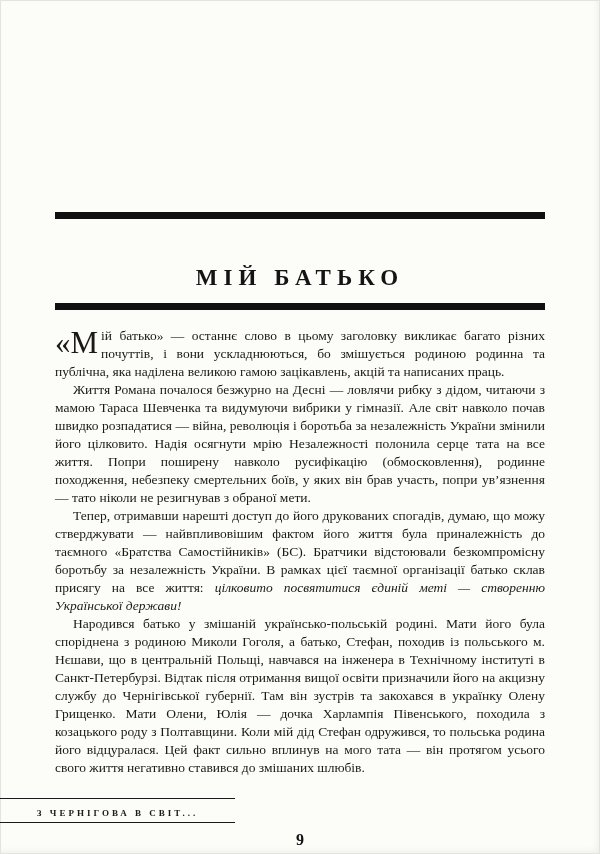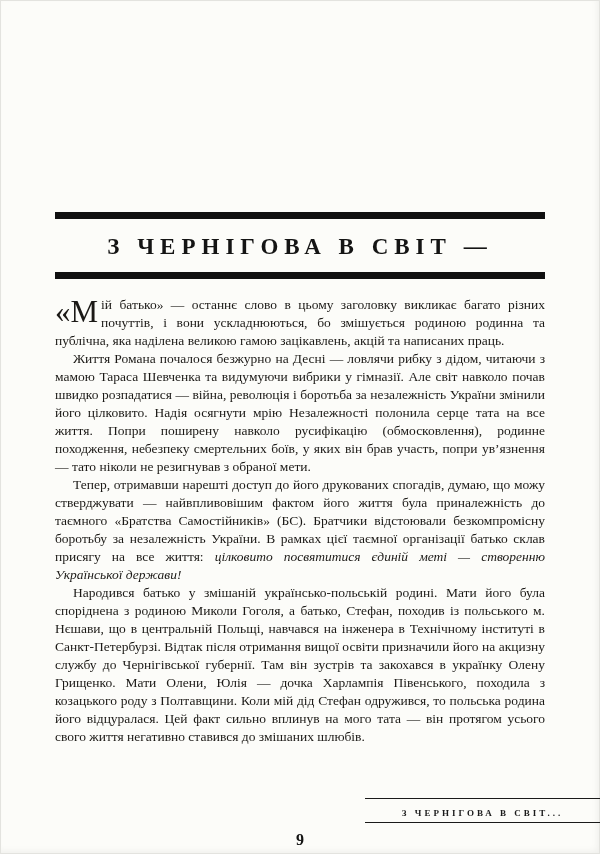--- a/index.html
+++ b/index.html
@@ -56,21 +56,21 @@
     padding:2px 3px 0 0;
     font-weight:normal;
   }
   .body-text em{font-style:italic;}
   
   .footer{
     position:absolute;
     left:0;right:0;
     bottom:31px;
     display:flex;
-    justify-content:flex-end;
+    justify-content:flex-start;
   }
   .footer-box{
     width:235px;
     border-top:1.5px solid #1a1a1a;
     border-bottom:1.5px solid #1a1a1a;
     text-align:center;
     padding:3px 0 2px 0;
   }
   .footer-text{
     font-size:9px;
@@ -90,21 +90,22 @@
 </style>
 </head>
 <body>
 
 <div class="page">
   <div class="content">
 
     <div class="title-block">
       <div class="rule-thick"></div>
       <h1 class="chapter-title">
-        <span>З ЧЕРНІГОВА В СВІТ —</span><br>
+        <br>
+        <span>МІЙ БАТЬКО</span>
       </h1>
       <div class="rule-thick"></div>
     </div>
 
     <div class="body-text">
       <p class="first">
         <span class="dropcap">«М</span><span>ій батько» — останнє слово в цьому заголовку викликає багато різних почуттів, і вони ускладнюються, бо змішується родиною родинна та публічна, яка наділена великою гамою зацікавлень, акцій та написаних праць.</span>
       </p>
       <p>Життя Романа почалося безжурно на Десні — ловлячи рибку з дідом, читаючи з мамою Тараса Шевченка та видумуючи вибрики у гімназії. Але світ навколо почав швидко розпадатися — війна, революція і боротьба за незалежність України змінили його цілковито. Надія осягнути мрію Незалежності полонила серце тата на все життя. Попри поширену навколо русифікацію (обмосковлення), родинне походження, небезпеку смертельних боїв, у яких він брав участь, попри ув’язнення — тато ніколи не резигнував з обраної мети.</p>
       <p>

